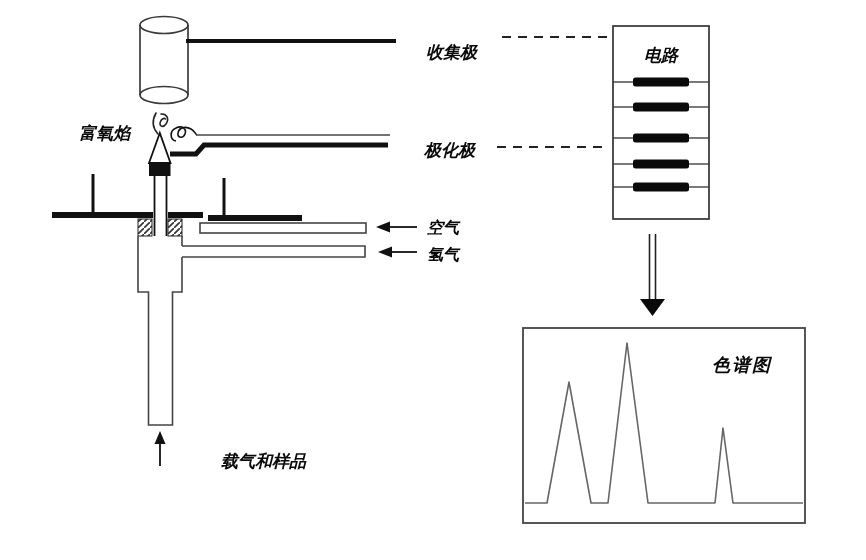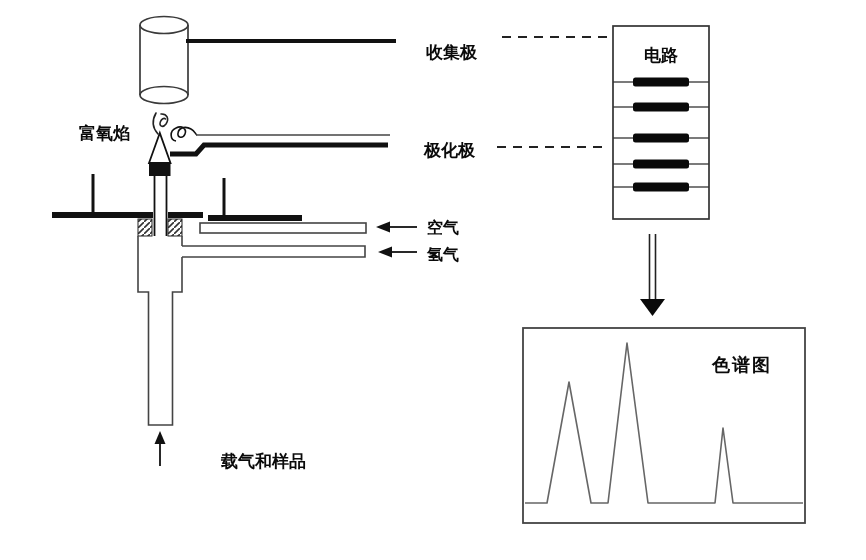--- a/index.html
+++ b/index.html
@@ -1,17 +1,17 @@
 <!DOCTYPE html>
 <html><head>
 <meta charset="utf-8">
 <style>
   html,body{margin:0;padding:0;background:#fff;}
   .stage{position:relative;width:866px;height:560px;background:#ffffff;overflow:hidden;
-         font-family:"Liberation Sans",sans-serif;}
+         font-family:"Liberation Sans",sans-serif;font-style:italic;}
   .stage svg{position:absolute;left:0;top:0;}
   .lbl{font-family:"Liberation Sans",sans-serif;font-weight:bold;font-size:17px;fill:#0a0a0a;}
   .sm{font-size:16px;}
   .lg{font-size:18px;letter-spacing:2px;}
   .thin{stroke:#444;stroke-width:1.6;fill:none;}
   .ink{stroke:#111;fill:none;}
   .rline{stroke:#333;stroke-width:1.3;}
   .rbar{fill:#0a0a0a;}
 </style>
 </head>

